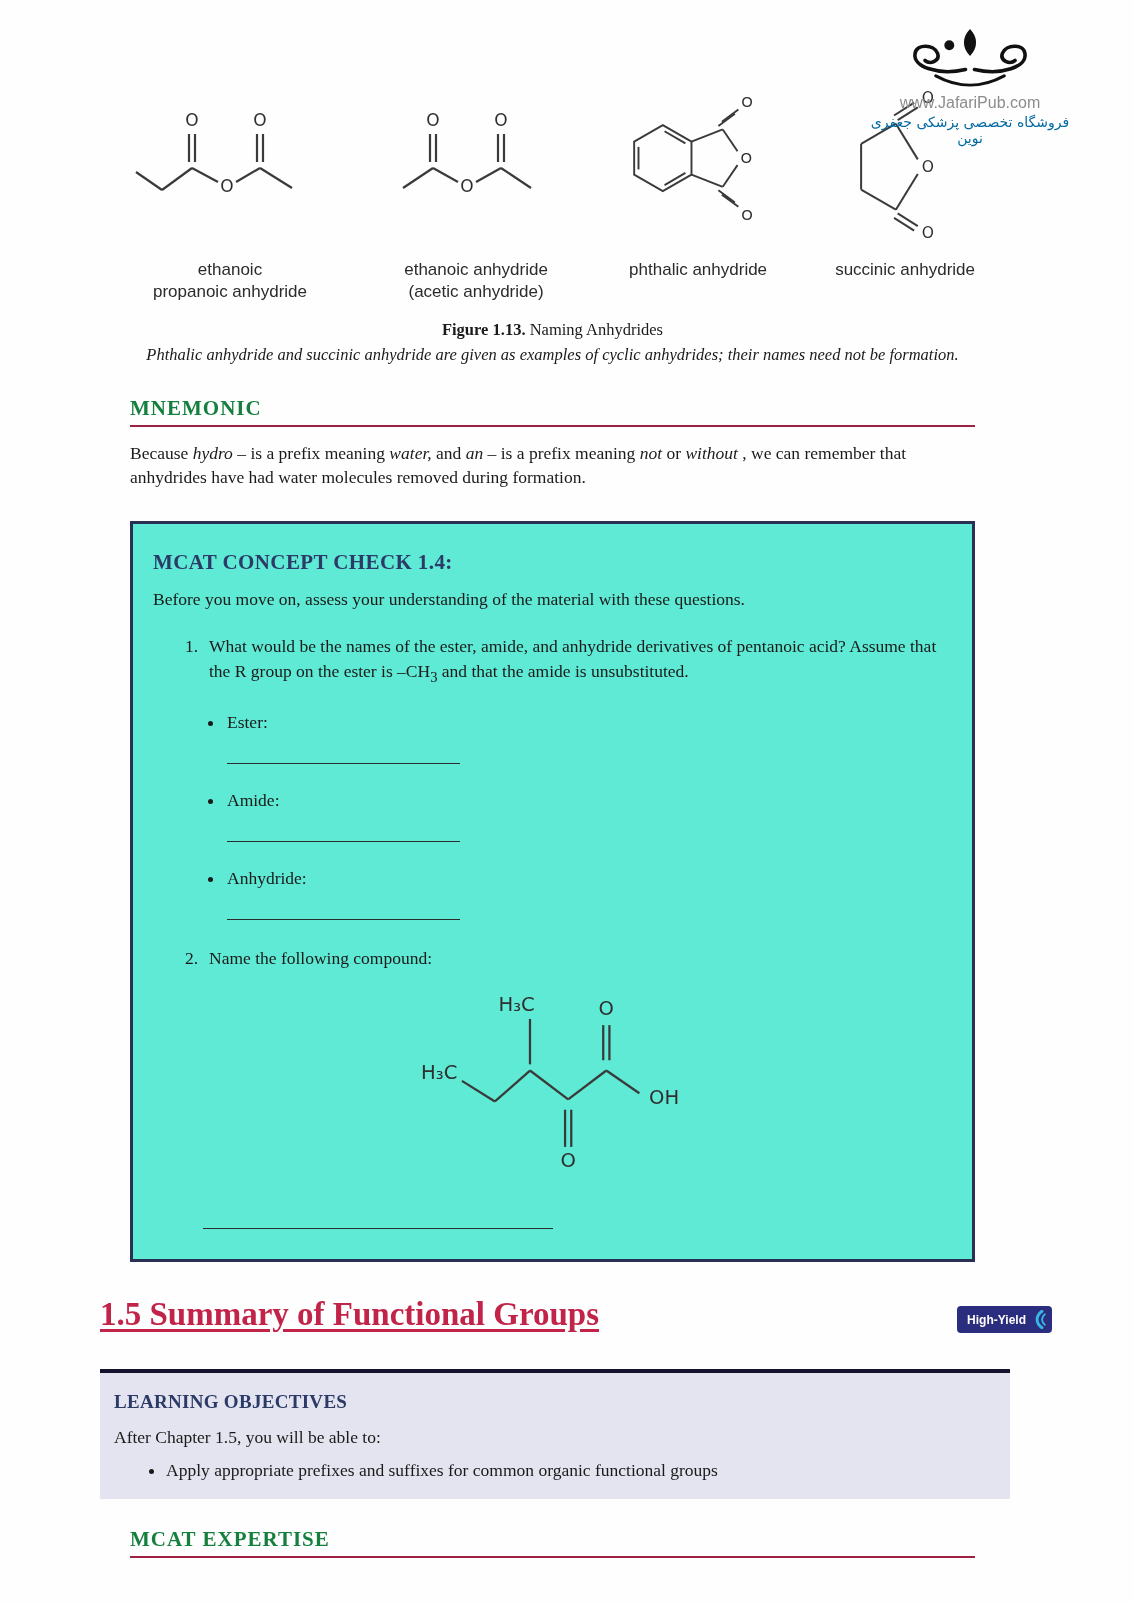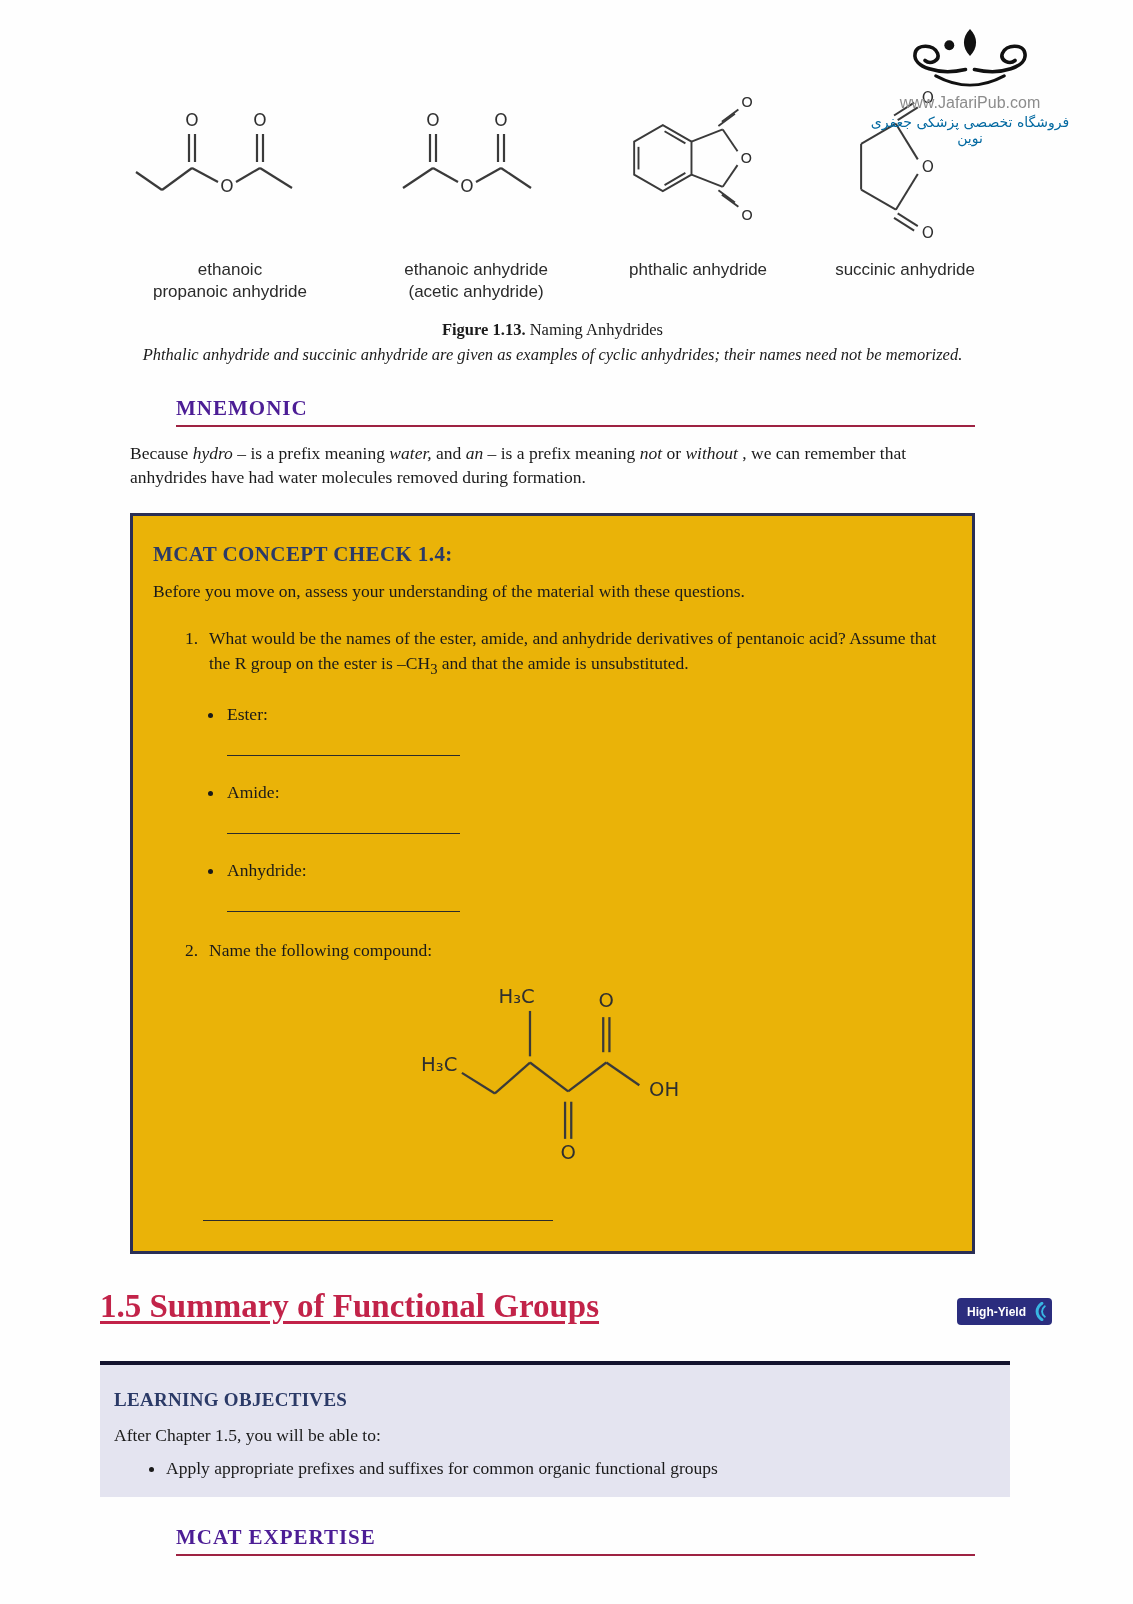--- a/index.html
+++ b/index.html
@@ -22,28 +22,28 @@
   .draw-area { height:165px; display:flex; align-items:center; justify-content:center; }
   .mol-line { stroke:#3a3a3a; stroke-width:2.2; fill:none; }
   .mol-text { font-family:"DejaVu Sans", sans-serif; font-size:17px; fill:#2f2f2f; text-anchor:middle; }
   .struct-label { font-family:"Liberation Sans", sans-serif; font-size:17px; color:#2b2b2b; text-align:center; line-height:1.32; margin-top:8px; }
   .fig-caption { text-align:center; font-size:16.5px; margin-top:16px; }
   .fig-caption .cap-bold { font-weight:bold; }
   .fig-note { text-align:center; font-style:italic; font-size:16.5px; margin-top:4px; line-height:1.35; }
   
   .rule-heading {
     border-bottom:2.5px solid #9e2242; padding-bottom:4px;
-    font-size:21px; font-weight:bold; letter-spacing:1px; color:#4c1d95;margin-left:46px;
+    font-size:21px; font-weight:bold; letter-spacing:1px; color:#15803d;
   }
   .mnemonic-section { margin-top:30px; }
   .mnemonic-body { margin-top:14px; font-size:17.5px; line-height:1.38; }
   .it { font-style:italic; }
   
   .concept-box {
-    margin-top:24px; border:3px solid #2a2f55; background:#eab308;
+    margin-top:32px; border:3px solid #2a2f55; background:#5eead4;
     padding:26px 22px 28px 20px;
   }
   .cc-heading { color:#2b3a67; font-size:21px; font-weight:bold; letter-spacing:0.4px; }
   .cc-intro { margin-top:14px; font-size:17.5px; }
   .cc-question { display:flex; margin-top:24px; margin-left:32px; font-size:17.5px; line-height:1.38; }
   .q-num { width:24px; flex:0 0 24px; }
   .q-text { max-width:770px; }
   .cc-list { list-style:disc outside; margin:26px 0 0 72px; }
   .cc-item { font-size:17.5px; margin-bottom:26px; padding-left:2px; }
   .blank-line { width:233px; border-bottom:1.8px solid #2b2b2b; margin-top:30px; }
@@ -57,21 +57,21 @@
   }
   .hy-badge {
     margin-left:auto; display:flex; align-items:center; gap:5px;
     background:#2b2d7e; color:#ffffff; border-radius:4px;
     font-family:"Liberation Sans", sans-serif; font-size:12px; font-weight:bold;
     padding:5px 6px 5px 10px; height:27px;
   }
   
   .lo-panel {
     margin:36px 123px 0 100px; background:#e4e4f0; border-top:4px solid #13132e;
-    padding:24px 18px 18px 14px;
+    padding:18px 18px 18px 14px;
   }
   .lo-heading { color:#2b3a67; font-size:19px; font-weight:bold; letter-spacing:0.3px; }
   .lo-intro { margin-top:14px; font-size:17.5px; }
   .lo-list { list-style:disc outside; margin:12px 0 0 20px; }
   .lo-list li { font-size:17.5px;margin-left:32px; }
   
   .expertise-section { margin-top:28px; }
 </style>
 </head>
 <body>
@@ -186,21 +186,21 @@
           <figcaption class="struct-label">
             <div>succinic anhydride</div>
             <div></div>
           </figcaption>
         </figure>
       </div>
 
       <div class="fig-caption">
         <span class="cap-bold">Figure 1.13.</span><span> Naming Anhydrides</span>
       </div>
-      <div class="fig-note">Phthalic anhydride and succinic anhydride are given as examples of cyclic anhydrides; their names need not be memorized.</div>
+      <div class="fig-note">Phthalic anhydride and succinic anhydride are given as examples of cyclic anhydrides; their names need not be formation.</div>
     </section>
 
     <section class="mnemonic-section">
       <h3 class="rule-heading">MNEMONIC</h3>
       <p class="mnemonic-body"><span>Because </span><span class="it">hydro</span><span> – is a prefix meaning </span><span class="it">water,</span><span> and </span><span class="it">an</span><span> – is a prefix meaning </span><span class="it">not</span><span> or </span><span class="it">without</span><span> , we can remember that anhydrides have had water molecules removed during formation.</span></p>
     </section>
 
     <section class="concept-box">
       <h3 class="cc-heading">MCAT CONCEPT CHECK 1.4:</h3>
       <p class="cc-intro">Before you move on, assess your understanding of the material with these questions.</p>

